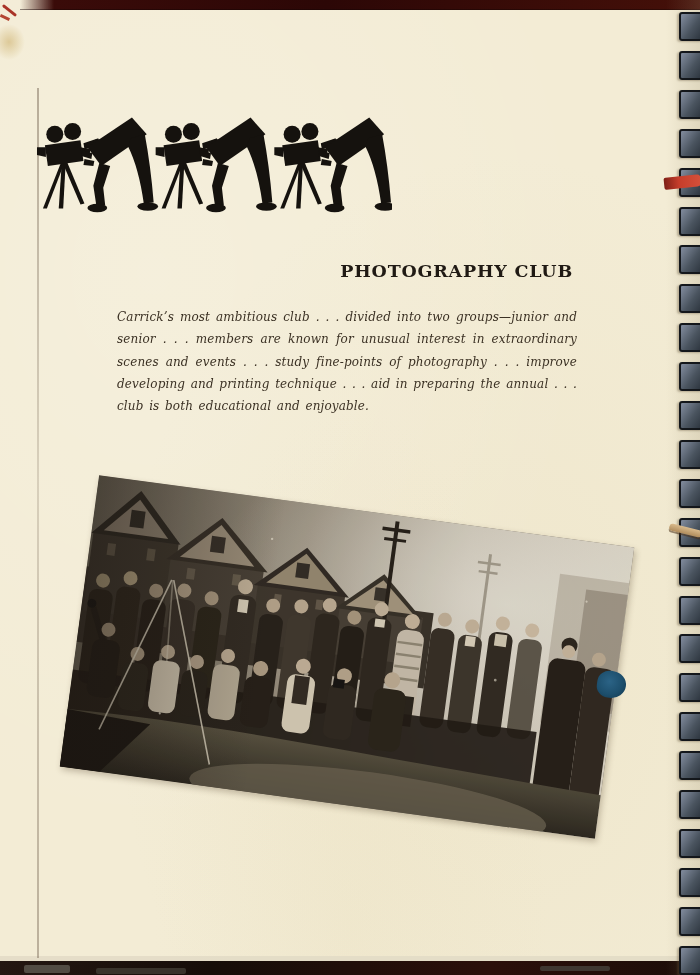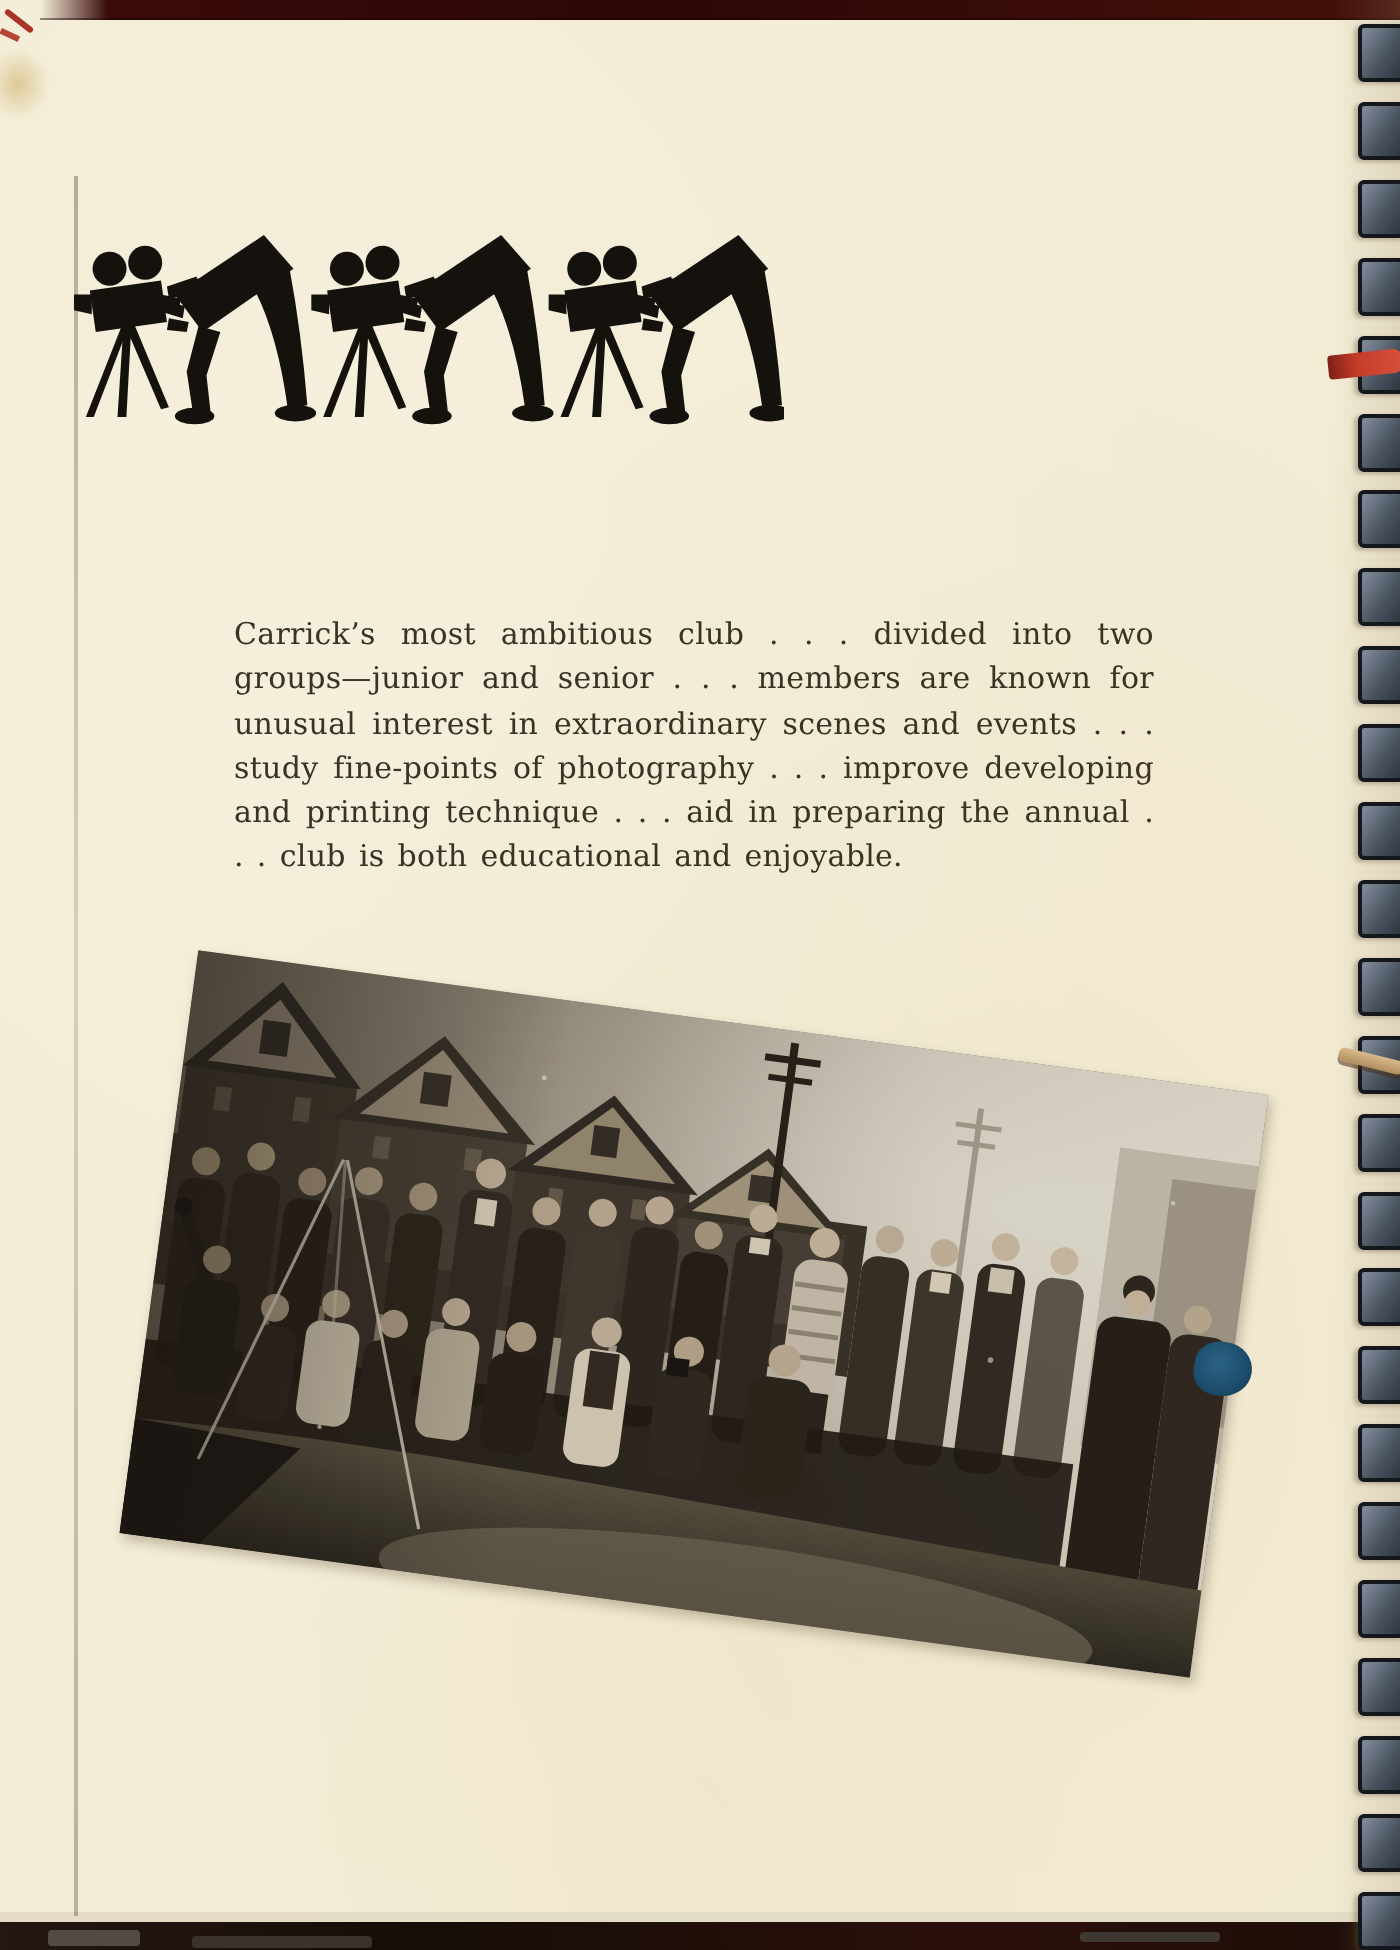--- a/index.html
+++ b/index.html
@@ -37,22 +37,22 @@
     border:2.5px solid #14171b;box-shadow:-2px 1px 2px rgba(95,78,50,.35);}
   .tassel{left:664px;top:176px;width:37px;height:12px;z-index:4;transform:rotate(-6deg);
     background:linear-gradient(to right,#7e1f16,#c63d2b 40%,#d4503a);border-radius:2px 4px 4px 2px;}
   .scratch{left:669px;top:527px;width:33px;height:7px;z-index:4;transform:rotate(14deg);
     background:linear-gradient(#d9ba8c,#b08c5c);border-radius:3px;box-shadow:0 2px 0 rgba(74,48,22,.55);}
   
   .figures{left:36px;top:116px;width:356px;height:100px;}
   
   .heading{top:261px;right:127px;margin:0;font-weight:bold;font-size:17.5px;line-height:1.2;
     letter-spacing:.8px;color:#201a14;font-family:"DejaVu Serif", serif;white-space:nowrap;}
-  .para{top:306px;left:117px;width:460px;margin:0;font-size:15px;line-height:22.3px;
-    text-align:justify;color:#3b3124;word-spacing:1.6px;letter-spacing:.15px;}
+  .para{top:306px;left:117px;width:460px;margin:0;font-size:12px;line-height:22.3px;
+    text-align:justify;color:#3b3124;word-spacing:1.6px;letter-spacing:.15px;font-style:italic;}
   
   .photo{left:77px;top:510px;width:540px;height:294px;transform:rotate(7.7deg);
     box-shadow:2px 3px 6px rgba(70,50,30,.28);background:#8a8275;}
   .photo svg{display:block;width:100%;height:100%;}
   .ink-blot{left:597px;top:671px;width:29px;height:27px;z-index:6;
     border-radius:47% 53% 55% 45%;transform:rotate(8deg);
     background:radial-gradient(circle at 42% 40%, #2b6386, #1d4f6d 55%, #133950 95%);}
 </style>
 </head>
 <body>
@@ -124,20 +124,21 @@
         <ellipse cx="113" cy="91" rx="10.5" ry="4.2"></ellipse>
       </g>
     </defs>
     <g id="figure-row">
         <use href="#cameraman" x="0" fill="#15120e"></use>
         <use href="#cameraman" x="120" fill="#15120e"></use>
         <use href="#cameraman" x="240" fill="#15120e"></use>
       </g>
   </svg>
 
+  <h1 class="abs heading">PHOTOGRAPHY CLUB</h1>
   <p class="abs para">Carrick’s most ambitious club . . . divided into two groups—junior and senior . . . members are known for unusual interest in extraordinary scenes and events . . . study fine-points of photography . . . improve developing and printing technique . . . aid in preparing the annual . . . club is both educational and enjoyable.</p>
 
   <div class="abs photo" id="photo" style="transform: rotate(7.7deg);">
     <svg viewBox="0 0 540 294" preserveAspectRatio="none">
       <defs>
         <linearGradient id="sky" x1="0" y1="0" x2="1" y2="0">
           <stop offset="0" stop-color="#6e6759"></stop>
             <stop offset="0.4" stop-color="#968d7d"></stop>
           <stop offset="0.7" stop-color="#c6bfb0"></stop>
             <stop offset="1" stop-color="#d9d3c4"></stop>

